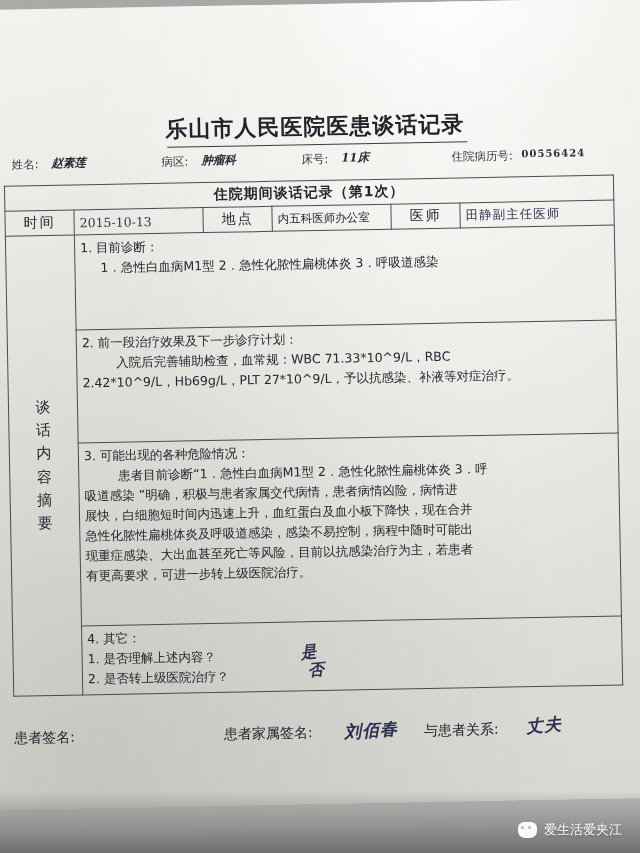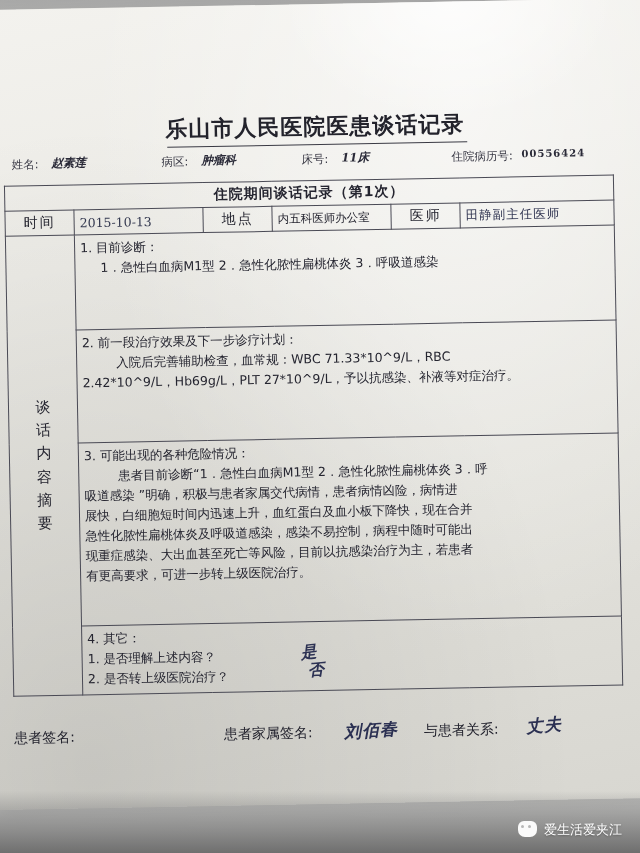--- a/index.html
+++ b/index.html
@@ -182,20 +182,21 @@
     color: #2d3253;
     font-size: 16px;
   }
 
   
   .wm {
     position: absolute;
     right: 18px;
     bottom: 14px;
     display: flex;
+    align-items: center;
     gap: 7px;
     color: #ffffff;
     font-family: Liberation Serif, serif;
     font-size: 13px;
     text-shadow: 0 1px 2px rgba(0,0,0,0.35);
     z-index: 6;
   }
   .wm .wx {
     width: 19px; height: 16px;
     background: #ffffff;

